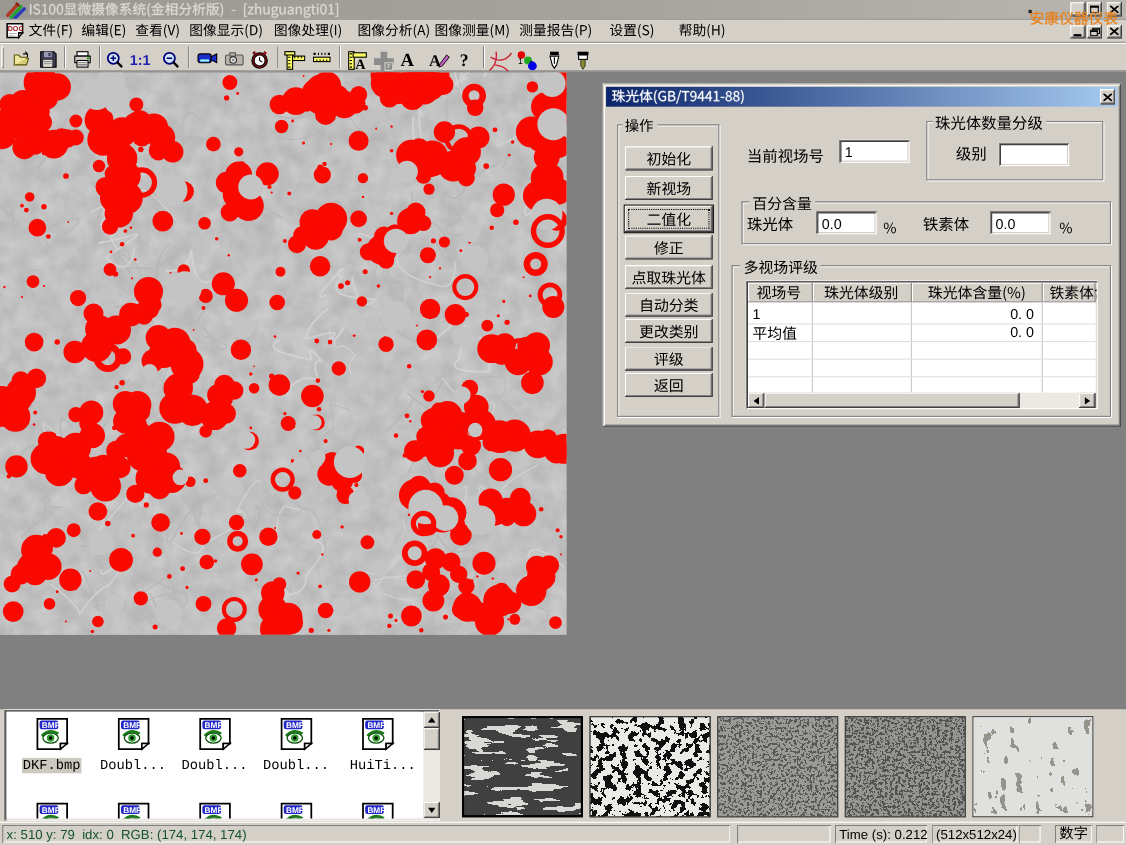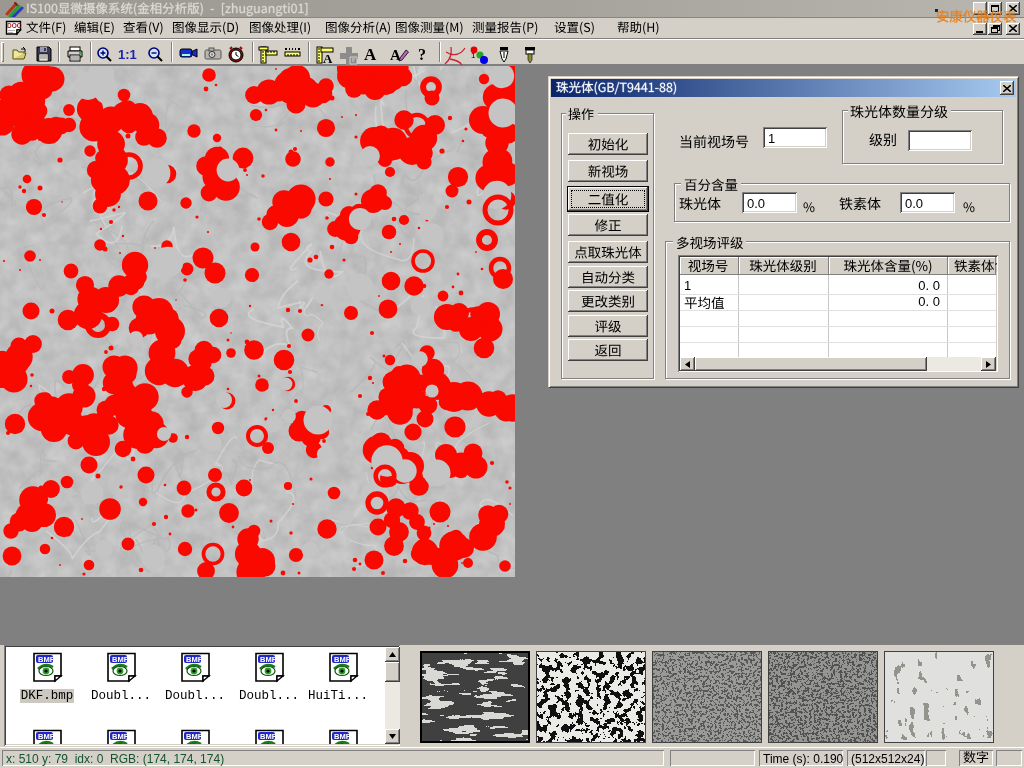--- a/index.html
+++ b/index.html
@@ -1059,21 +1059,21 @@
     <svg width="31" height="31" style="position:absolute;left:322px;top:5px">
       <path d="M2 1.5h20l7 0V24l-6 0 0 5H2Z" fill="#fff" stroke="#000" stroke-width="1.6"></path>
       <path d="M23 24h6L23 29Z" fill="#fff" stroke="#000" stroke-width="1.4"></path>
       <rect x="4" y="3" width="17" height="8" rx="2" fill="#2228c8"></rect>
       <text x="6" y="10" font-size="7.5" font-weight="bold" fill="#fff" font-family="Liberation Sans">BMP</text>
       <path d="M6 17 Q13 10 21 15" fill="none" stroke="#1a7a1a" stroke-width="2.5"></path>
       <ellipse cx="14" cy="19" rx="7" ry="4.5" fill="#fff" stroke="#115511" stroke-width="1.2"></ellipse>
       <circle cx="14" cy="19" r="3.4" fill="#2d9e2d"></circle>
       <circle cx="14" cy="19" r="1.6" fill="#000"></circle>
     </svg>
-    <div style="position:absolute;left:301px;top:42px;width:72px;text-align:left;font-family:'Liberation Mono',monospace;font-size:12.5px;color:#000"><span style="padding:0 1px">HuiTi...</span></div>
+    <div style="position:absolute;left:301px;top:42px;width:72px;text-align:right;font-family:'Liberation Mono',monospace;font-size:12.5px;color:#000"><span style="padding:0 1px">HuiTi...</span></div>
     <svg width="31" height="31" style="position:absolute;left:322px;top:82px">
       <path d="M2 1.5h20l7 0V24l-6 0 0 5H2Z" fill="#fff" stroke="#000" stroke-width="1.6"></path>
       <path d="M23 24h6L23 29Z" fill="#fff" stroke="#000" stroke-width="1.4"></path>
       <rect x="4" y="3" width="17" height="8" rx="2" fill="#2228c8"></rect>
       <text x="6" y="10" font-size="7.5" font-weight="bold" fill="#fff" font-family="Liberation Sans">BMP</text>
       <path d="M6 17 Q13 10 21 15" fill="none" stroke="#1a7a1a" stroke-width="2.5"></path>
       <ellipse cx="14" cy="19" rx="7" ry="4.5" fill="#fff" stroke="#115511" stroke-width="1.2"></ellipse>
       <circle cx="14" cy="19" r="3.4" fill="#2d9e2d"></circle>
       <circle cx="14" cy="19" r="1.6" fill="#000"></circle>
     </svg>
@@ -1172,21 +1172,21 @@
     </svg></div>
 <div style="position:absolute;left:884px;top:651px;width:110px;height:92px;border:1px solid #404040;box-sizing:border-box;background:#e0e0de"><svg width="108" height="90">
       <rect width="100%" height="100%" fill="#e0e0de" filter="url(#tf5)"></rect>
     </svg></div>
 
 <div class="abs" style="left:0;top:747px;width:1024px;height:21px;background:#d4d0c8;border-top:1px solid #fff"></div>
 <div class="abs sunk1" style="left:2px;top:750px;width:662px;height:16px"></div>
 <div class="abs" style="left:6px;top:752px;font-size:12px;color:#14532d">x: 510 y: 79&nbsp; idx: 0&nbsp; RGB: (174, 174, 174)</div>
 <div class="abs sunk1" style="left:670px;top:750px;width:85px;height:16px"></div>
 <div class="abs sunk1" style="left:759px;top:750px;width:84px;height:16px"></div>
-<div class="abs" style="left:763px;top:752px;font-size:12px;color:#000">Time (s): 0.190</div>
+<div class="abs" style="left:763px;top:752px;font-size:12px;color:#000">Time (s): 0.212</div>
 <div class="abs sunk1" style="left:847px;top:750px;width:78px;height:16px"></div>
 <div class="abs" style="left:851px;top:752px;font-size:12px;color:#000">(512x512x24)</div>
 <div class="abs sunk1" style="left:926px;top:750px;width:20px;height:16px"></div>
 <div class="abs sunk1" style="left:959px;top:750px;width:34px;height:16px"></div>
 <div class="abs sunk1" style="left:996px;top:750px;width:26px;height:16px"></div>
 <svg width="1024" height="768" style="position:absolute;left:0;top:0;z-index:50;pointer-events:none">
     <defs>
       <path id="g0" d="M101 0V733H193V0Z"></path>
       <path id="g1" d="M304 -13Q226 -13 161 16Q95 45 48 95L103 159Q142 118 195 93Q248 68 305 68Q378 68 418 101Q459 134 459 187Q459 226 443 249Q426 272 399 287Q371 303 336 318L231 364Q197 379 163 402Q128 425 105 462Q82 499 82 552Q82 609 112 652Q142 696 194 721Q246 746 313 746Q379 746 435 721Q490 696 528 656L480 597Q446 628 405 647Q365 665 313 665Q251 665 214 637Q176 608 176 559Q176 523 195 500Q213 477 241 463Q269 449 298 436L402 391Q444 373 479 348Q513 323 533 286Q553 249 553 195Q553 137 523 90Q493 42 437 15Q381 -13 304 -13Z"></path>
       <path id="g2" d="M88 0V76H252V623H121V681Q170 690 207 703Q243 716 273 733H343V76H490V0Z"></path>

